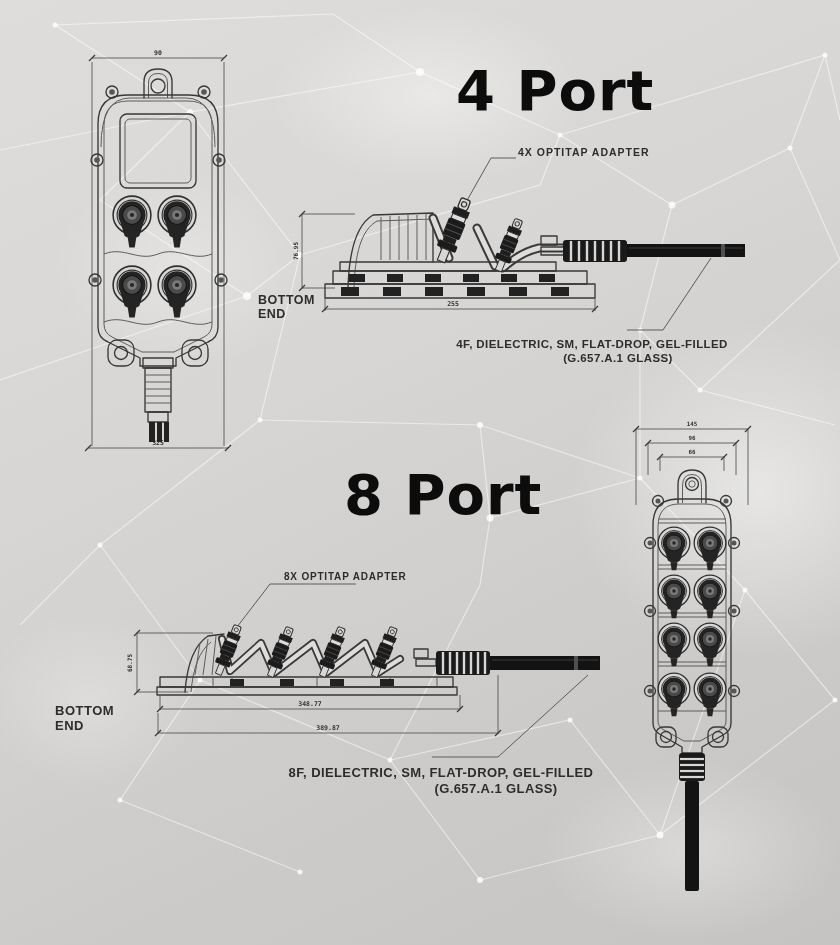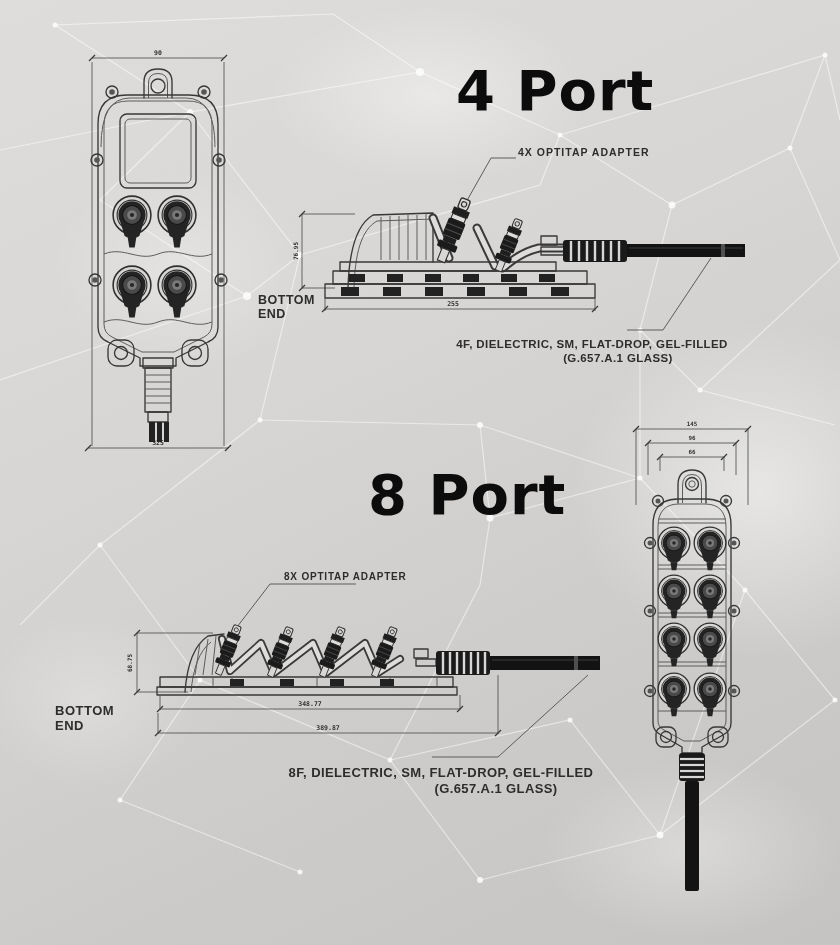--- a/index.html
+++ b/index.html
@@ -102,21 +102,21 @@
         <circle cx="660" cy="835" r="3.5"></circle>
       <circle cx="835" cy="700" r="2.5"></circle>
         <circle cx="745" cy="590" r="2.5"></circle>
       <circle cx="200" cy="680" r="2.5"></circle>
         <circle cx="390" cy="760" r="2.5"></circle>
       <circle cx="570" cy="720" r="2.5"></circle>
     </g>
   </svg>
 
   <div class="title" style="left:412px;top:58px;margin-left:44px;">4 Port</div>
-  <div class="title" style="left:368px;top:462px;">8 Port</div>
+  <div class="title" style="left:344px;top:462px;">8 Port</div>
 
   <svg class="view" style="left:68px;top:22px;" width="190" height="445" viewBox="0 0 190 445">
     <g>
       <line class="dim" x1="24" y1="40" x2="24" y2="424"></line>
       <line class="dim" x1="156" y1="40" x2="156" y2="424"></line>
       <line class="dim" x1="24" y1="36" x2="156" y2="36"></line>
       <line class="tk" x1="21" y1="39" x2="27" y2="33"></line>
         <line class="tk" x1="153" y1="39" x2="159" y2="33"></line>
       <text class="dimtxt" x="90" y="33" font-size="6.5" text-anchor="middle">90</text>
       <line class="dim" x1="20" y1="426" x2="160" y2="426"></line>

